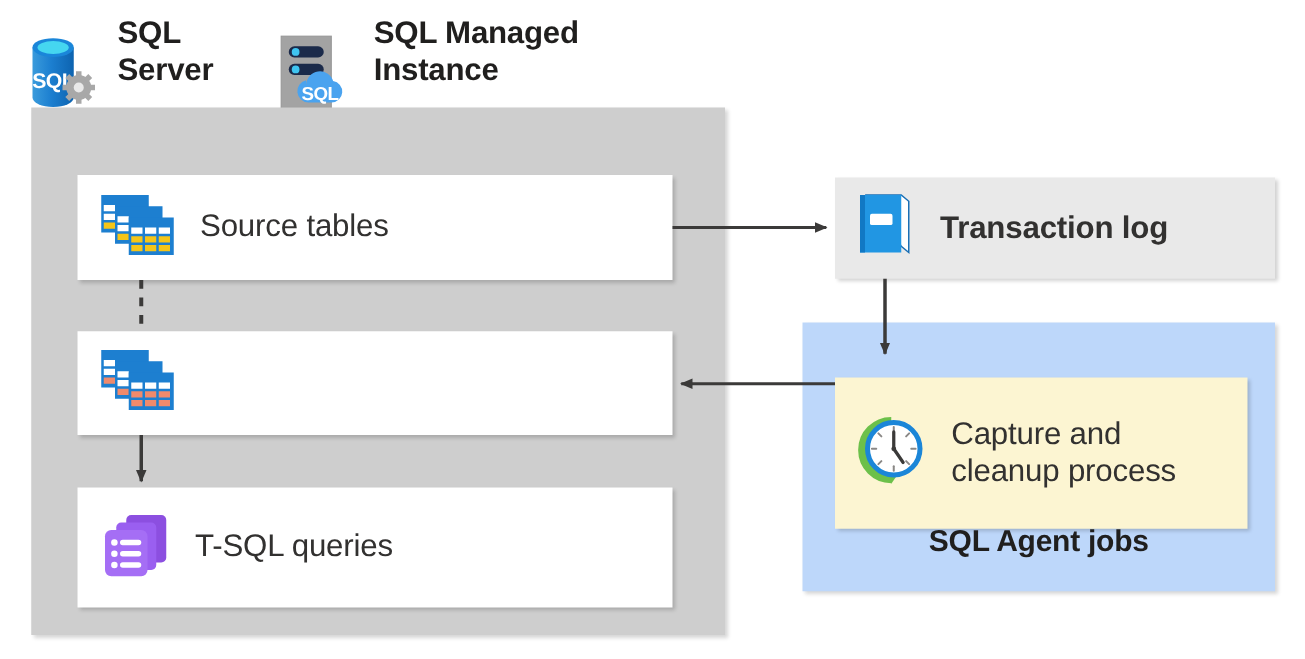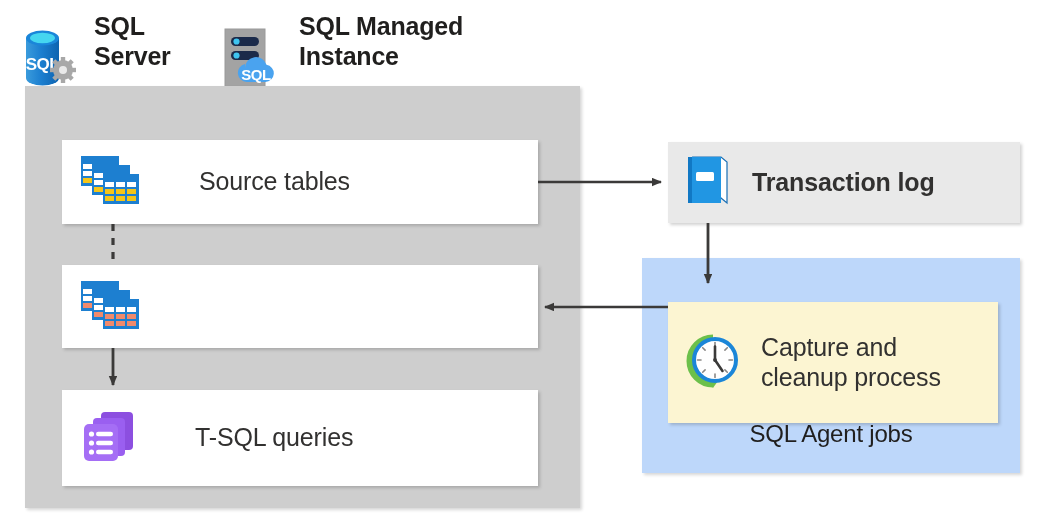--- a/index.html
+++ b/index.html
@@ -22,29 +22,29 @@
   .gray-container{
     position:absolute;left:25px;top:86px;width:555px;height:422px;
     background:#cecece;box-shadow:2px 2px 3px rgba(0,0,0,.16);
   }
   .blue-panel{
     position:absolute;left:642px;top:258px;width:378px;height:215px;
     background:#bdd7fa;box-shadow:2px 2px 3px rgba(0,0,0,.16);
   }
   .panel-caption{
     position:absolute;left:642px;top:420px;width:378px;text-align:center;
-    font-size:24px;font-weight:normal;color:#201f1e;letter-spacing:-0.2px;
+    font-size:24px;font-weight:bold;color:#201f1e;letter-spacing:-0.2px;
   }
 
   
   .box{
     position:absolute;display:flex;align-items:center;
     box-shadow:2px 2px 3px rgba(0,0,0,.18);
   }
-  .box-white{background:#ffffff;gap:39px;}
+  .box-white{background:#ffffff;}
   .box-gray{background:#e9e9e9;font-weight:bold;}
   .box-yellow{background:#fcf5d2;}
   .box-icon{flex:0 0 auto;display:block;margin-left:17px;}
   .box-text{
     font-size:25px;color:#323130;line-height:1.18;
     margin-left:19px;white-space:pre-line;letter-spacing:-0.15px;
   }
 
   
   .conn{position:absolute;}

